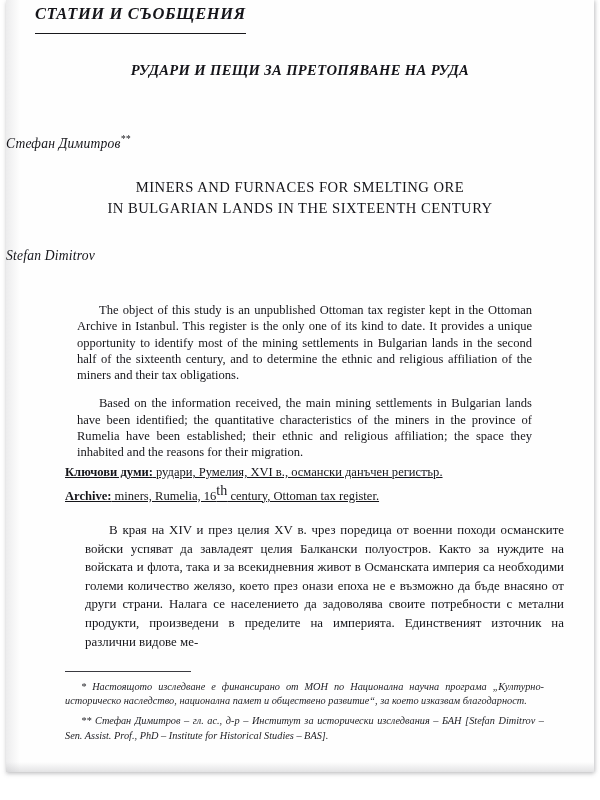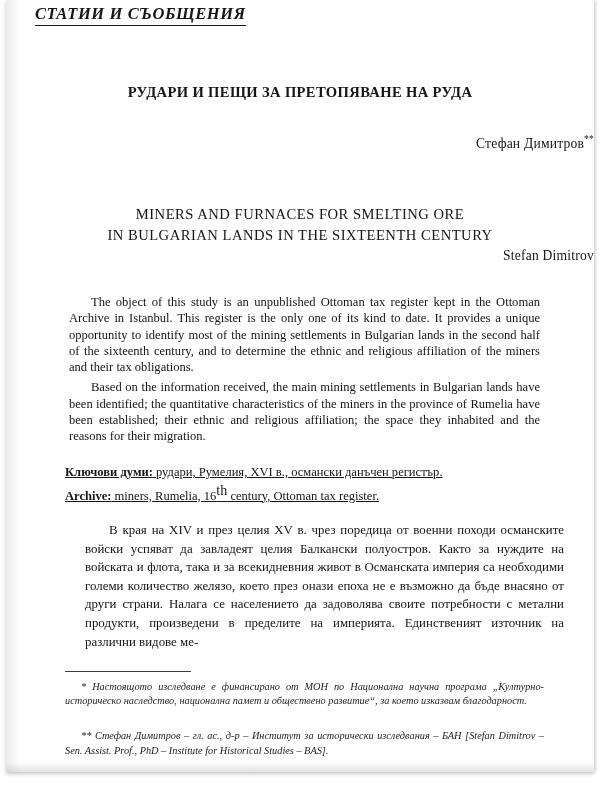--- a/index.html
+++ b/index.html
@@ -55,34 +55,34 @@
   
   .running-head {
     position: absolute;
     left: 29px;
     top: 4px;
     font-style: italic;
     font-weight: bold;
     font-size: 16.5px;
     letter-spacing: 0.6px;
     border-bottom: 1.6px solid #18181c;
-    padding-bottom: 1px;
+    padding-bottom: 9px;
     display: inline-block;
     white-space: nowrap;
   }
 
   
   .title-block {
     position: absolute;
     left: 0;
     width: 588px;
     text-align: center;
   }
-  #title-bg-block { top: 82px; }
-  #title-en-block { top: 204px; }
+  #title-bg-block { top: 60px; font-style: italic; }
+  #title-en-block { top: 177px; }
 
   .title-line {
     font-size: 14.6px;
     letter-spacing: 0.35px;
     line-height: 21px;
     white-space: nowrap;
   }
   .title-line.bg { font-weight: bold; }
   .title-line.en { font-weight: normal; letter-spacing: 0.5px; }
   .title-line sup.star {
@@ -91,40 +91,41 @@
   }
   .lower-ab {
     font-size: 11.5px;
     text-transform: none;
   }
 
   .author {
     position: absolute;
     left: 0;
     width: 588px;
-    text-align: right;
+    text-align: left;
+    font-style: italic;
     font-size: 13.6px;
     letter-spacing: 0.2px;
   }
   #author-bg { top: 134px; }
   #author-en { top: 248px; }
   .author sup.star { font-size: 9.5px; vertical-align: super; }
 
   
   .abstract {
     position: absolute;
     left: 59px;
     width: 479px;
     font-size: 12.55px;
     line-height: 16.3px;
     text-align: justify;
     text-justify: inter-word;
   }
   .abstract p {
-    margin: 4px;
+    margin: 12px;
     text-indent: 22px;
   }
   #abstract-block { top: 290px; }
 
   
   #keywords-block {
     position: absolute;
     left: 59px;
     top: 464px;
     width: 479px;
@@ -170,21 +171,21 @@
     line-height: 14.2px;
     text-align: justify;
     text-justify: inter-word;
     color: #1d1d22;
     font-style: italic;
   }
   #footnotes p {
     margin: 0;
   }
   #footnotes p.fn-first { text-indent: 16px; }
-  #footnotes p.fn-second { text-indent: 16px; margin-top: 21px; }
+  #footnotes p.fn-second { text-indent: 16px; margin-top: 6px; }
 </style>
 </head>
 <body>
 
 <div id="page-sheet">
   <div class="content">
 
     <div class="running-head">СТАТИИ И СЪОБЩЕНИЯ</div>
 
     <div class="title-block" id="title-bg-block">

